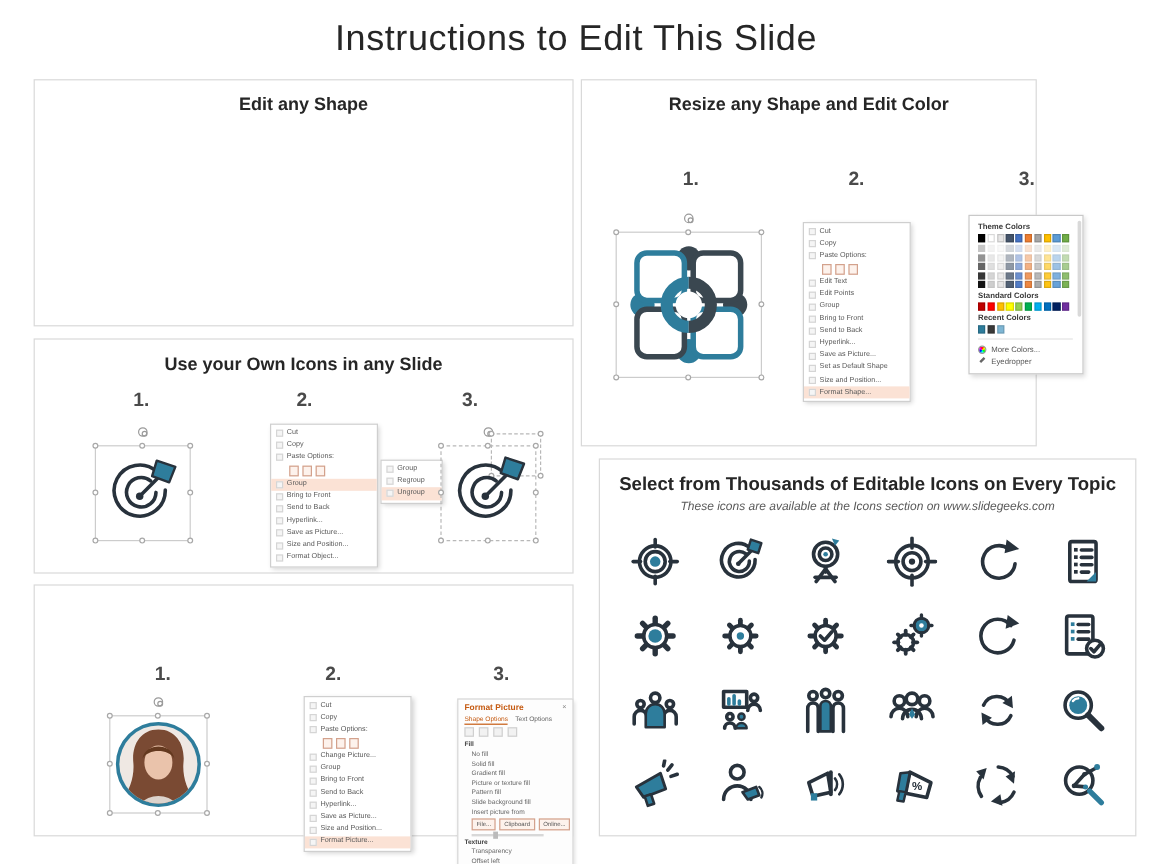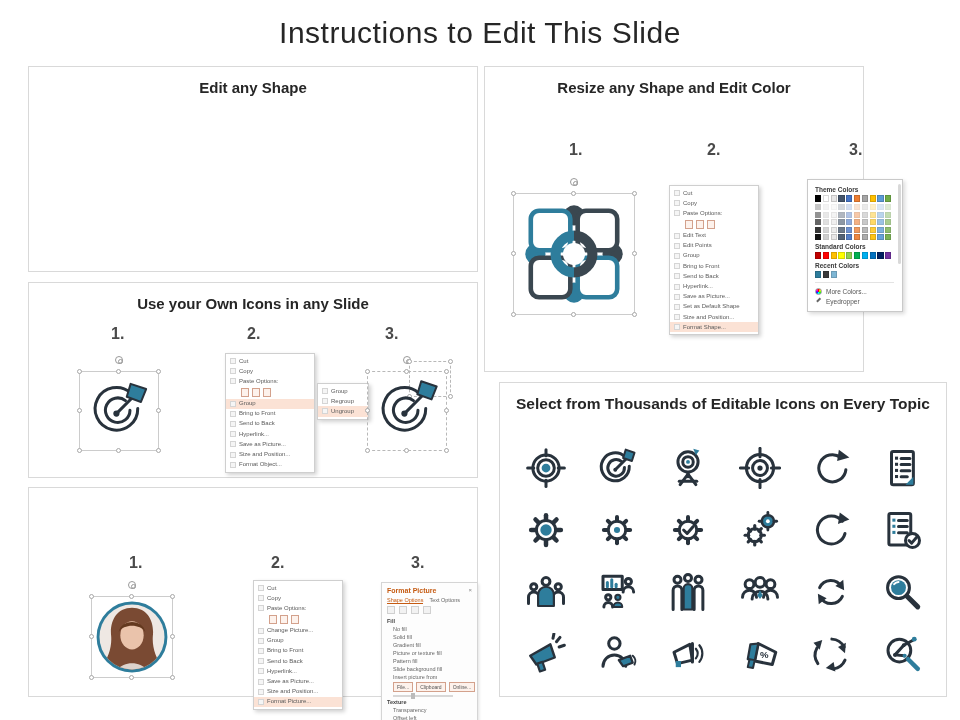--- a/index.html
+++ b/index.html
@@ -546,20 +546,21 @@
       </div>
       <div class="pal-action">
         <span class="dropper"></span>
         <span>Eyedropper</span>
       </div>
     </div>
   </div>
 
   <div class="panel" id="panel-icons-grid">
     <div class="panel-heading" style="font-size:15.5px;">Select from Thousands of Editable Icons on Every Topic</div>
+    <div class="ital" style="font-size:10px; text-align:center; padding-top:2px;">These icons are available at the Icons section on www.slidegeeks.com</div>
 
     <div class="grid">
       <div class="gcell" title="target-crosshair-icon">
         <svg class="ic" viewBox="0 0 48 48">
             <circle cx="24" cy="24" r="15"></circle>
             <circle cx="24" cy="24" r="9.5"></circle>
             <circle class="tf" cx="24" cy="24" r="5"></circle>
             <line x1="24" y1="3" x2="24" y2="10"></line>
             <line x1="24" y1="38" x2="24" y2="45"></line>
             <line x1="3" y1="24" x2="10" y2="24"></line>

